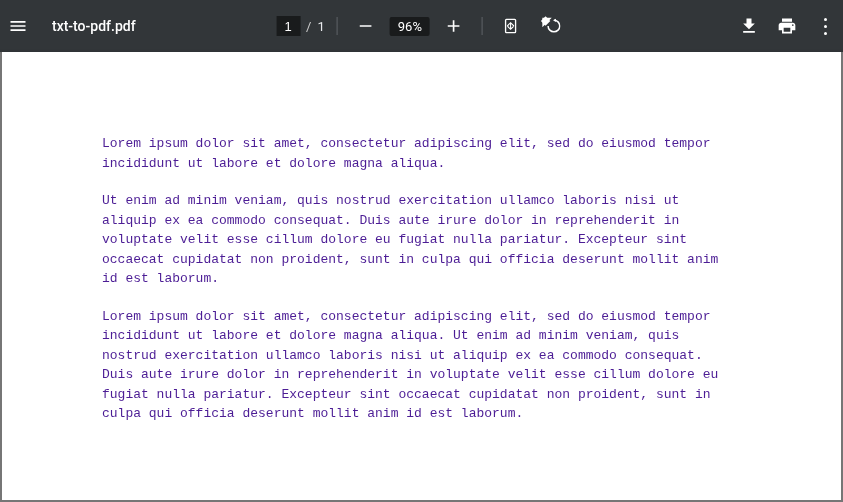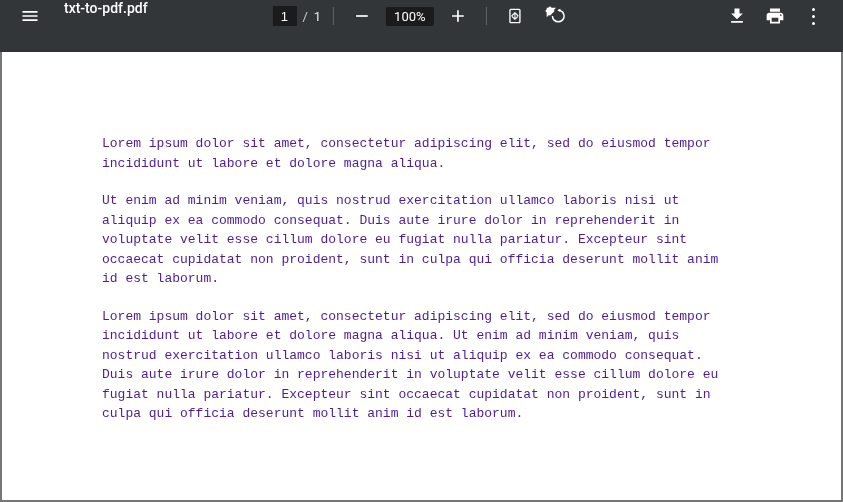--- a/index.html
+++ b/index.html
@@ -7,22 +7,22 @@
     font-family: Roboto, Arial, sans-serif;
     width: 843px;
     height: 502px;
     overflow: hidden;
     background: #fff;
   }
   .toolbar {
     background: #323639;
     height: 52px;
     display: flex;
-    align-items: flex-start;
-    padding: 0 14px;
+    align-items: center;
+    padding: 0 2px;
     color: #fff;
     gap: 4px;
   }
   .icon-btn {
     width: 32px;
     height: 32px;
     display: flex;
     align-items: center;
     justify-content: center;
     border-radius: 50%;
@@ -124,21 +124,21 @@
       <input class="page-input" value="1" style="">
       <span class="page-sep">/</span>
       <span class="page-total">1</span>
     </div>
     <div class="divider"></div>
     <div class="icon-btn">
       <svg viewBox="0 0 24 24">
           <path d="M19 13H5v-2h14v2z"></path>
         </svg>
     </div>
-    <div class="zoom-label">100%</div>
+    <div class="zoom-label">96%</div>
     <div class="icon-btn">
       <svg viewBox="0 0 24 24">
           <path d="M19 13h-6v6h-2v-6H5v-2h6V5h2v6h6v2z"></path>
         </svg>
     </div>
     <div class="divider"></div>
     <div class="icon-btn">
       <svg viewBox="0 0 24 24">
           <path d="M5 5h5V3H3v7h2V5zm14 0v5h2V3h-7v2h5zM5 19v-5H3v7h7v-2H5zm14 0h-5v2h7v-7h-2v5z" fill="none"></path>
           <rect x="6" y="4" width="12" height="16" rx="1" fill="none" stroke="#fff" stroke-width="1.6"></rect>

